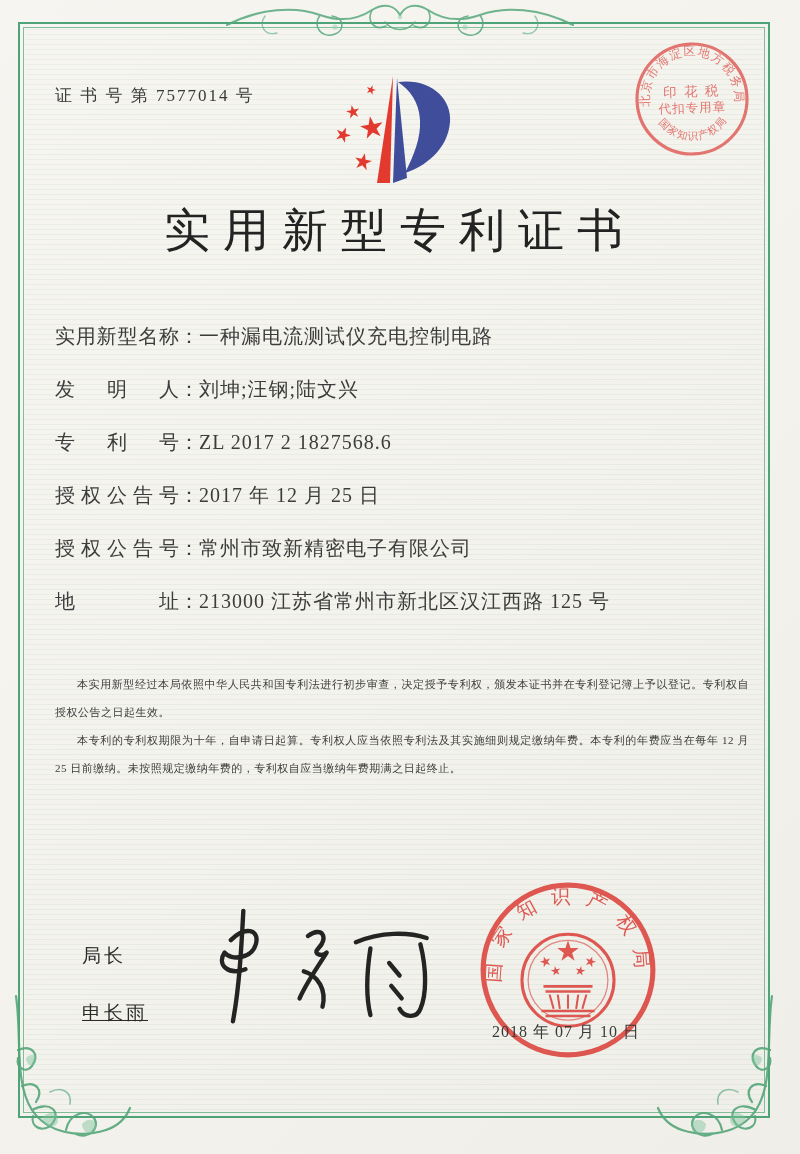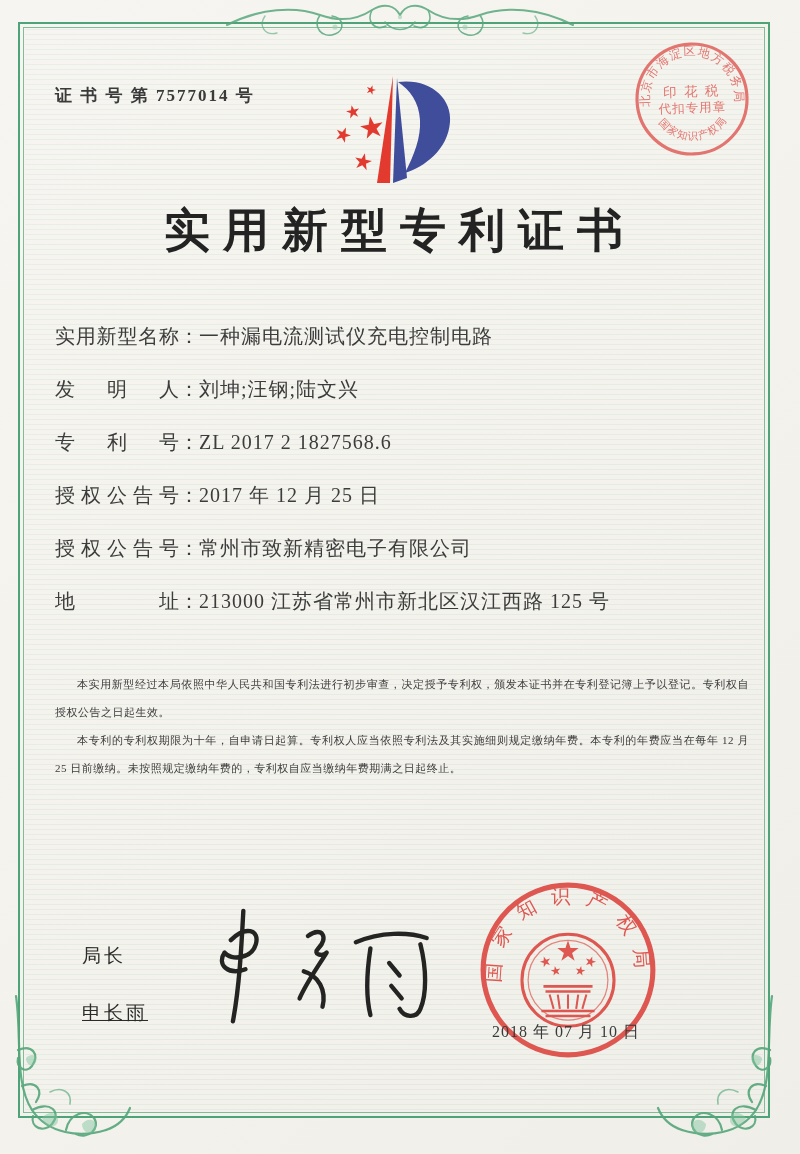--- a/index.html
+++ b/index.html
@@ -5,25 +5,25 @@
   html,body{margin:0;padding:0;}
   body{background:#e8e7e2;font-family:"Liberation Serif","DejaVu Serif",serif;}
   .page{position:relative;width:800px;height:1154px;margin:0 auto;background:#f5f4ef;overflow:hidden;
         background-image:linear-gradient(135deg,#f6f5f1 0%,#f3f2ec 55%,#efeee8 100%);}
   
   .frame{position:absolute;left:18px;top:22px;right:30px;bottom:36px;border:2.5px solid #4fa378;}
   .frame-inner{position:absolute;inset:3px;border:1px solid #7fbd99;}
   .texture{position:absolute;left:25px;top:29px;right:37px;bottom:43px;
            background:repeating-linear-gradient(180deg,rgba(104,168,128,0.09) 0 1px,rgba(104,168,128,0) 1px 5px);}
   svg{display:block;}
-  .cert-no{position:absolute;left:55px;top:84px;font-size:17px;letter-spacing:2px;color:#3a3a3a;font-weight:bold;}
+  .cert-no{position:absolute;left:55px;top:84px;font-size:17px;letter-spacing:2px;color:#3a3a3a;}
   .logo{position:absolute;left:332px;top:70px;}
   .tax-seal{position:absolute;left:633px;top:40px;opacity:.82;transform:rotate(-2deg);}
   .title{position:absolute;left:0;top:200px;width:100%;text-align:center;font-size:46px;
-         font-weight:700;letter-spacing:13px;color:#232323;}
+         font-weight:400;letter-spacing:13px;color:#232323;}
   .fields{position:absolute;left:55px;top:324px;right:50px;font-size:20px;color:#3c3c3c;}
   .row{position:relative;margin-bottom:29px;line-height:24px;white-space:nowrap;}
   .flabel{display:inline-block;width:6.2em;text-align:justify;text-align-last:justify;vertical-align:bottom;}
   .flabel-sm{display:inline-block;width:5.4em;text-align:justify;text-align-last:justify;vertical-align:bottom;}
   .fvalue{letter-spacing:1px;}
   .grant-pub{position:absolute;left:397px;top:0;}
   .paras{position:absolute;left:55px;top:670px;width:694px;font-size:11px;line-height:28px;
          color:#3d3d3d;text-align:justify;}
   .paras p{margin:0;text-indent:2em;letter-spacing:.5px;}
   .signer{position:absolute;left:82px;top:943px;font-family:"Liberation Sans","DejaVu Sans",sans-serif;

